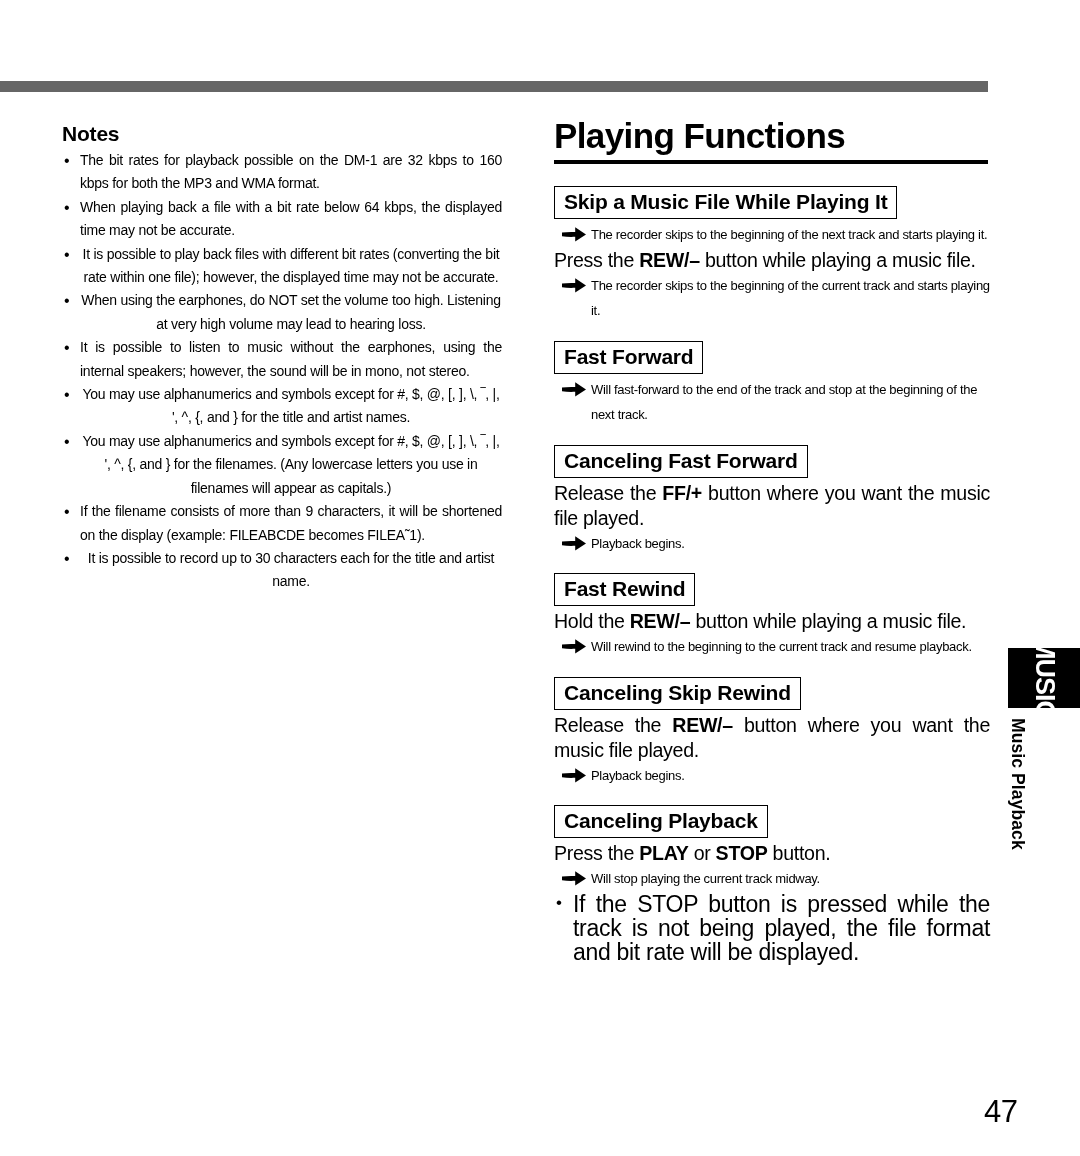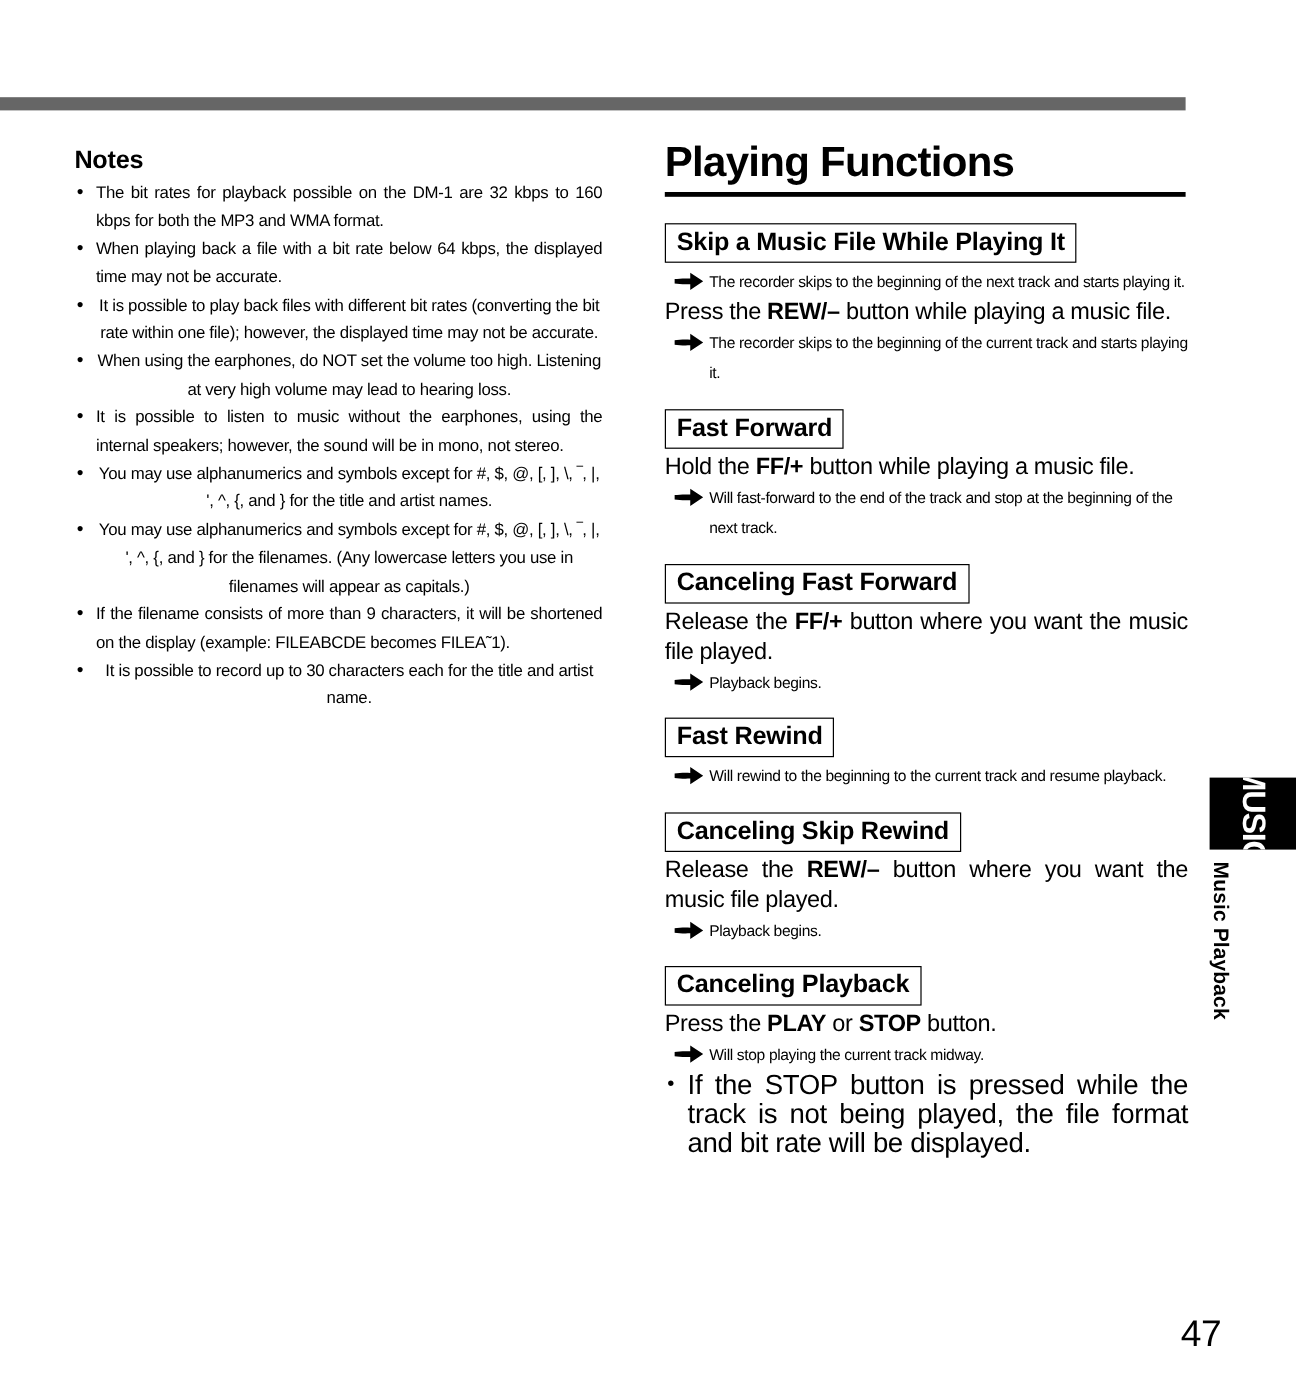--- a/index.html
+++ b/index.html
@@ -217,27 +217,27 @@
 
 <div class="col-right">
   <h1 class="page-title">Playing Functions</h1>
   <div class="title-rule"></div>
   <div id="sections-host">
       <div class="sec-block"><div class="sec-head">Skip a Music File While Playing It</div><p class="arrow-item"><svg class="arrow-glyph" viewBox="0 0 24 17" xmlns="http://www.w3.org/2000/svg">
             <path d="M0 6.6 C4 6.0 9 5.9 13.2 6.1 L13.2 1.2 L24 8.4 L13.2 15.6 L13.2 10.8 C9 11.0 4 10.9 0 10.3 Z" fill="#000"></path>
           </svg><span>The recorder skips to the beginning of the next track and starts playing it.</span></p><p class="body-line"><span>Press the </span><span class="b">REW/–</span><span> button while playing a music file.</span></p><p class="arrow-item"><svg class="arrow-glyph" viewBox="0 0 24 17" xmlns="http://www.w3.org/2000/svg">
             <path d="M0 6.6 C4 6.0 9 5.9 13.2 6.1 L13.2 1.2 L24 8.4 L13.2 15.6 L13.2 10.8 C9 11.0 4 10.9 0 10.3 Z" fill="#000"></path>
           </svg><span>The recorder skips to the beginning of the current track and starts playing it.</span></p></div>
-      <div class="sec-block"><div class="sec-head">Fast Forward</div><p class="body-line"><span>Hold the </span><span class="b">FF/+</span><span> button while playing a music file.</span></p><p class="arrow-item"><svg class="arrow-glyph" viewBox="0 0 24 17" xmlns="http://www.w3.org/2000/svg">
+      <div class="sec-block"><div class="sec-head">Fast Forward</div><p class="arrow-item"><svg class="arrow-glyph" viewBox="0 0 24 17" xmlns="http://www.w3.org/2000/svg">
             <path d="M0 6.6 C4 6.0 9 5.9 13.2 6.1 L13.2 1.2 L24 8.4 L13.2 15.6 L13.2 10.8 C9 11.0 4 10.9 0 10.3 Z" fill="#000"></path>
           </svg><span>Will fast-forward to the end of the track and stop at the beginning of the next track.</span></p></div>
       <div class="sec-block"><div class="sec-head">Canceling Fast Forward</div><p class="body-line justify"><span>Release the </span><span class="b">FF/+</span><span> button where you want the music file played.</span></p><p class="arrow-item"><svg class="arrow-glyph" viewBox="0 0 24 17" xmlns="http://www.w3.org/2000/svg">
             <path d="M0 6.6 C4 6.0 9 5.9 13.2 6.1 L13.2 1.2 L24 8.4 L13.2 15.6 L13.2 10.8 C9 11.0 4 10.9 0 10.3 Z" fill="#000"></path>
           </svg><span>Playback begins.</span></p></div>
-      <div class="sec-block"><div class="sec-head">Fast Rewind</div><p class="arrow-item"><svg class="arrow-glyph" viewBox="0 0 24 17" xmlns="http://www.w3.org/2000/svg">
+      <div class="sec-block"><div class="sec-head">Fast Rewind</div><p class="body-line"><span>Hold the </span><span class="b">REW/–</span><span> button while playing a music file.</span></p><p class="arrow-item"><svg class="arrow-glyph" viewBox="0 0 24 17" xmlns="http://www.w3.org/2000/svg">
             <path d="M0 6.6 C4 6.0 9 5.9 13.2 6.1 L13.2 1.2 L24 8.4 L13.2 15.6 L13.2 10.8 C9 11.0 4 10.9 0 10.3 Z" fill="#000"></path>
           </svg><span>Will rewind to the beginning to the current track and resume playback.</span></p></div>
       <div class="sec-block"><div class="sec-head">Canceling Skip Rewind</div><p class="body-line justify"><span>Release the </span><span class="b">REW/–</span><span> button where you want the music file played.</span></p><p class="arrow-item"><svg class="arrow-glyph" viewBox="0 0 24 17" xmlns="http://www.w3.org/2000/svg">
             <path d="M0 6.6 C4 6.0 9 5.9 13.2 6.1 L13.2 1.2 L24 8.4 L13.2 15.6 L13.2 10.8 C9 11.0 4 10.9 0 10.3 Z" fill="#000"></path>
           </svg><span>Playback begins.</span></p></div>
       <div class="sec-block"><div class="sec-head">Canceling Playback</div><p class="body-line"><span>Press the </span><span class="b">PLAY</span><span> or </span><span class="b">STOP</span><span> button.</span></p><p class="arrow-item"><svg class="arrow-glyph" viewBox="0 0 24 17" xmlns="http://www.w3.org/2000/svg">
             <path d="M0 6.6 C4 6.0 9 5.9 13.2 6.1 L13.2 1.2 L24 8.4 L13.2 15.6 L13.2 10.8 C9 11.0 4 10.9 0 10.3 Z" fill="#000"></path>
           </svg><span>Will stop playing the current track midway.</span></p><p class="bullet-item">If the STOP button is pressed while the track is not being played, the file format and bit rate will be displayed.</p></div>
     </div>
 </div>

